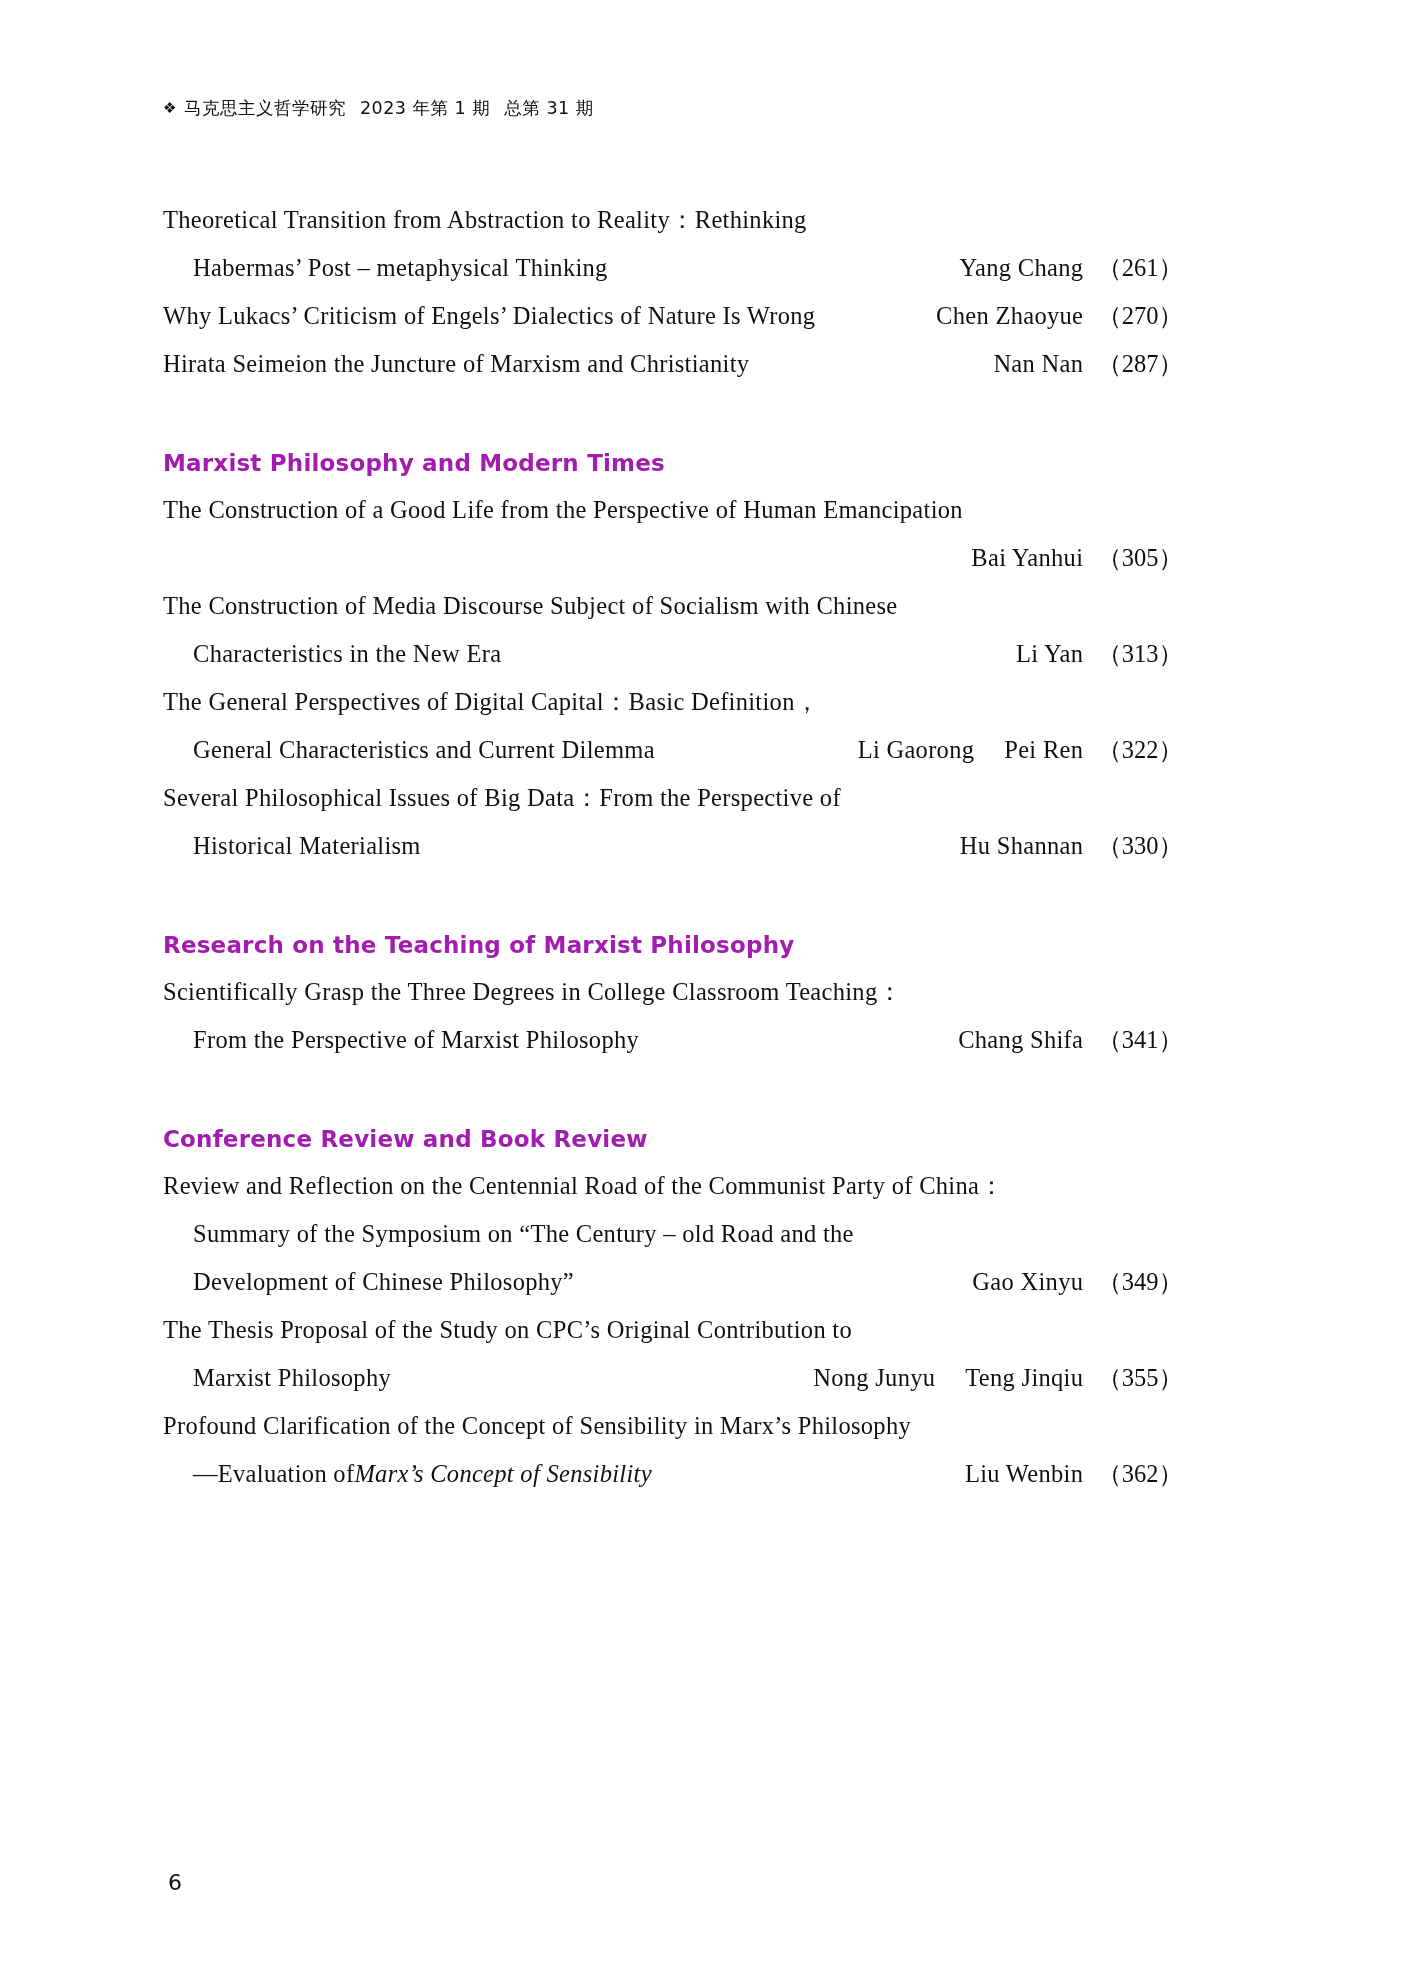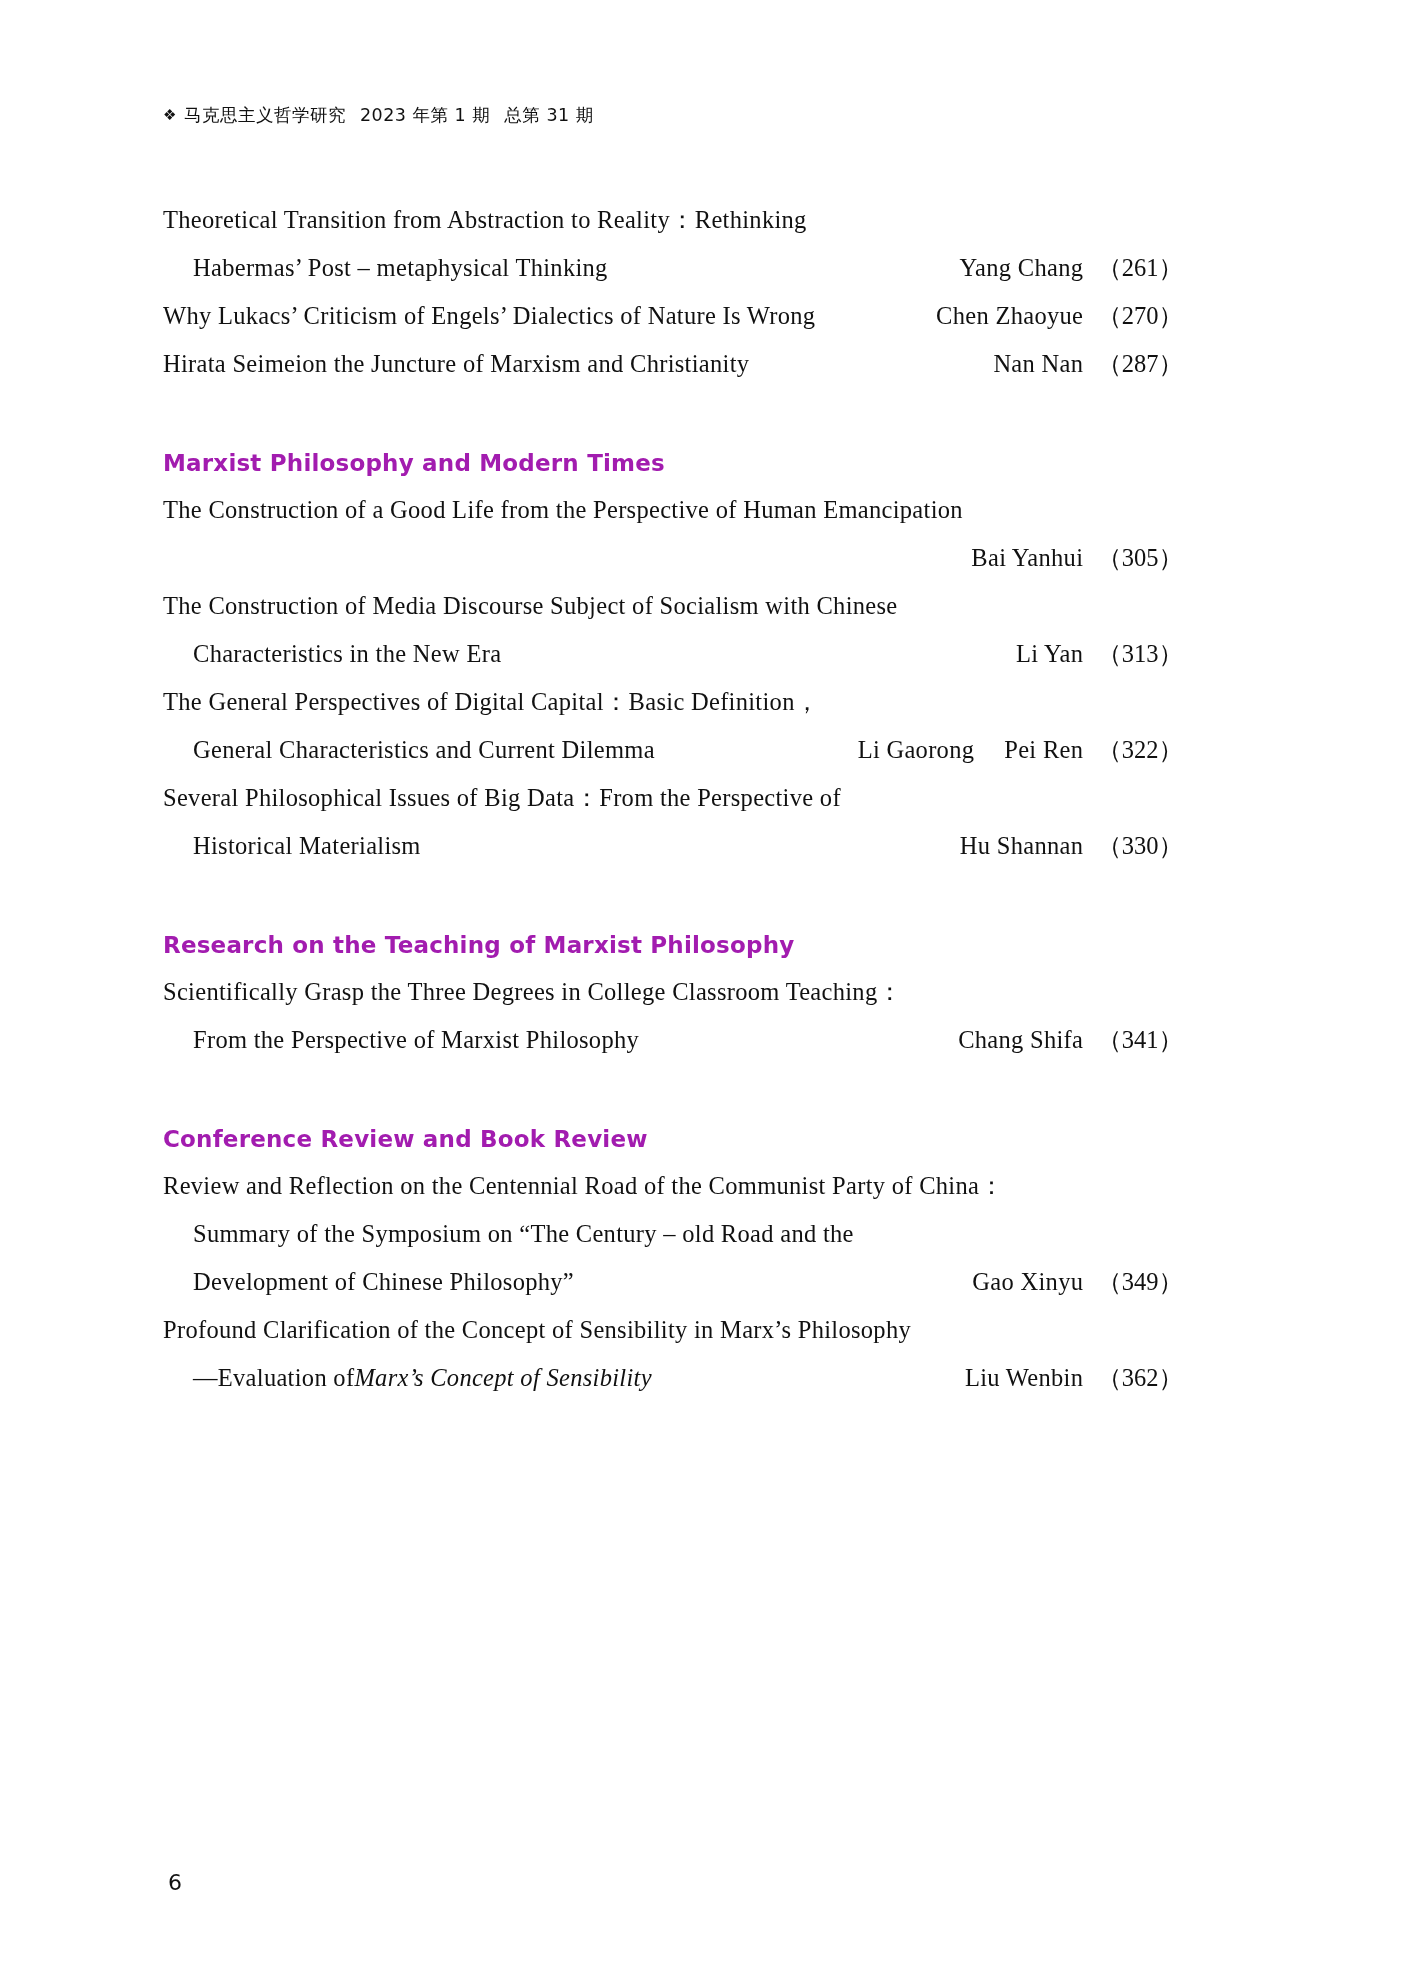--- a/index.html
+++ b/index.html
@@ -16,21 +16,21 @@
     overflow: hidden;
   }
   .page {
     position: absolute;
     inset: 0;
     padding: 0;
   }
   
   .running-head {
     position: absolute;
-    top: 103px;
+    top: 96px;
     left: 163px;
     font-family: "DejaVu Sans", sans-serif;
     font-size: 17.5px;
     letter-spacing: 0.5px;
     white-space: nowrap;
     color: #111;
   }
   .running-head .diamond {
     font-size: 15px;
     margin-right: 7px;
@@ -157,20 +157,24 @@
       </div>
       <div class="gap-lg"></div>
       <div class="section-title">Conference Review and Book Review</div>
       <div class="gap-xs"></div>
       <div class="entry">
         <span class="line"><span class="ttl">Review and Reflection on the Centennial Road of the Communist Party of China：</span></span>
         <span class="line indent"><span class="ttl">Summary of the Symposium on “The Century – old Road and the</span></span>
         <span class="line indent"><span class="ttl">Development of Chinese Philosophy”</span><span class="tail"><span class="author">Gao Xinyu</span><span class="page-no">（349）</span></span></span>
       </div>
       <div class="entry">
+        <span class="line"><span class="ttl">The Thesis Proposal of the Study on CPC’s Original Contribution to</span></span>
+        <span class="line indent"><span class="ttl">Marxist Philosophy</span><span class="tail"><span class="author">Nong Junyu</span><span class="author">Teng Jinqiu</span><span class="page-no">（355）</span></span></span>
+      </div>
+      <div class="entry">
         <span class="line"><span class="ttl">Profound Clarification of the Concept of Sensibility in Marx’s Philosophy</span></span>
         <span class="line indent"><span class="ttl">—Evaluation of </span><span class="ital">Marx’s Concept of Sensibility</span><span class="tail"><span class="author">Liu Wenbin</span><span class="page-no">（362）</span></span></span>
       </div>
     </div>
 
   <div class="folio">6</div>
 
 </div>
 
 </body></html>

